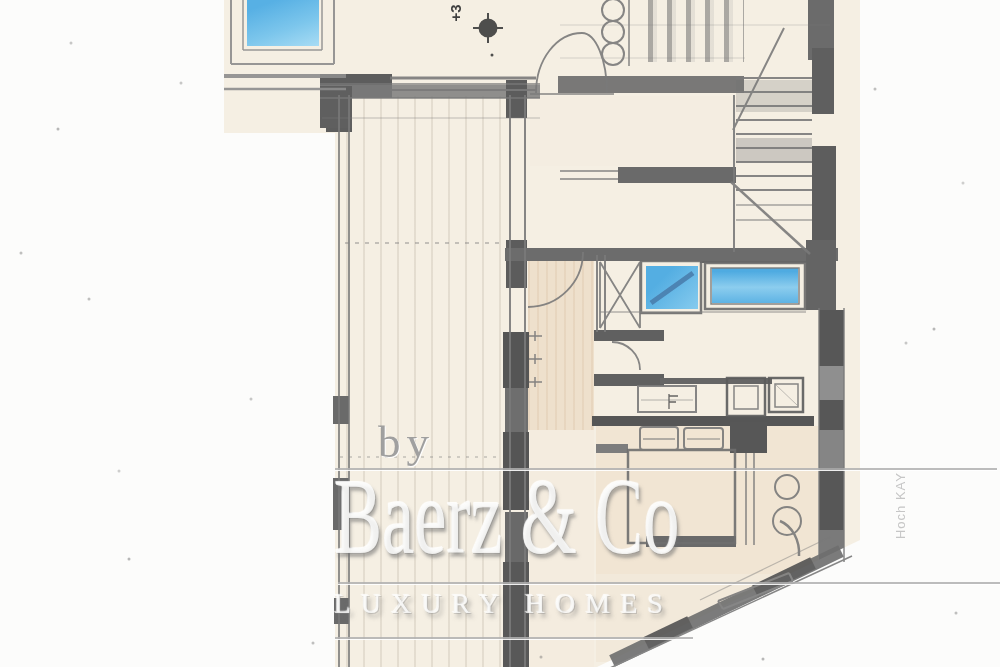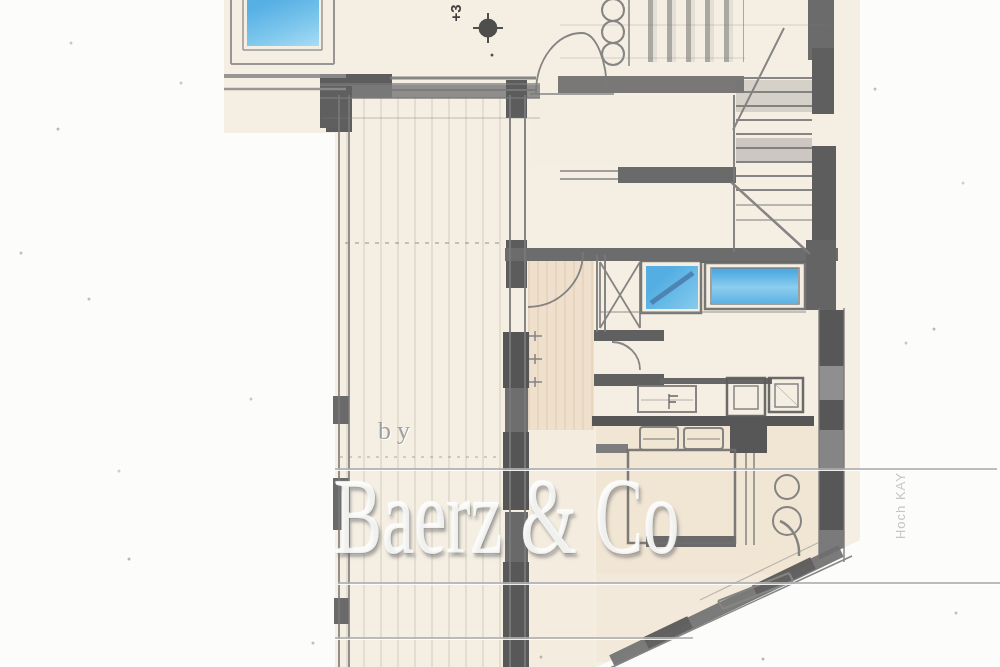--- a/index.html
+++ b/index.html
@@ -210,26 +210,27 @@
     <g stroke="#3d3d3d">
       <circle cx="488" cy="28" r="8.5" fill="#3d3d3d"></circle>
       <path d="M488,13 V43 M473,28 H503" stroke-width="2"></path>
       <circle cx="492" cy="55" r="1.5" fill="#3d3d3d" stroke="none"></circle>
     </g>
   </svg>
 
   <div class="note" style="left:443px;top:2px;width:30px;height:22px;color:#3f3f3f;font-size:15px;
               font-weight:bold;text-align:center;transform:rotate(-90deg);">+3</div>
 
-  <div class="note" style="left:378px;top:416px;font-family:'Liberation Serif',serif;font-size:26px;
+  <div class="note" style="left:378px;top:416px;font-family:'Liberation Serif',serif;font-size:45px;
               color:rgba(150,150,150,.9);letter-spacing:6px;
               text-shadow:1px 1px 0 rgba(255,255,255,.9);">by</div>
   <div class="wm-line" style="left:335px;top:468px;width:662px;"></div>
   <div class="wm" style="left:334px;top:460px;font-size:108px;line-height:1.05;
               transform:scaleX(.67);transform-origin:0 0;">Baerz &amp; Co</div>
   <div class="wm-line" style="left:338px;top:582px;width:662px;"></div>
+  <div class="wm" style="left:334px;top:588px;font-size:28px;letter-spacing:10px;">LUXURY HOMES</div>
   <div class="wm-line" style="left:335px;top:637px;width:358px;"></div>
 
   <div class="note" style="left:830px;top:498px;width:140px;text-align:center;font-size:13px;
               letter-spacing:1px;opacity:.8;transform:rotate(-90deg);">Hoch KAY</div>
 
   <div class="specks"></div>
 </div>
 
 </body></html>

